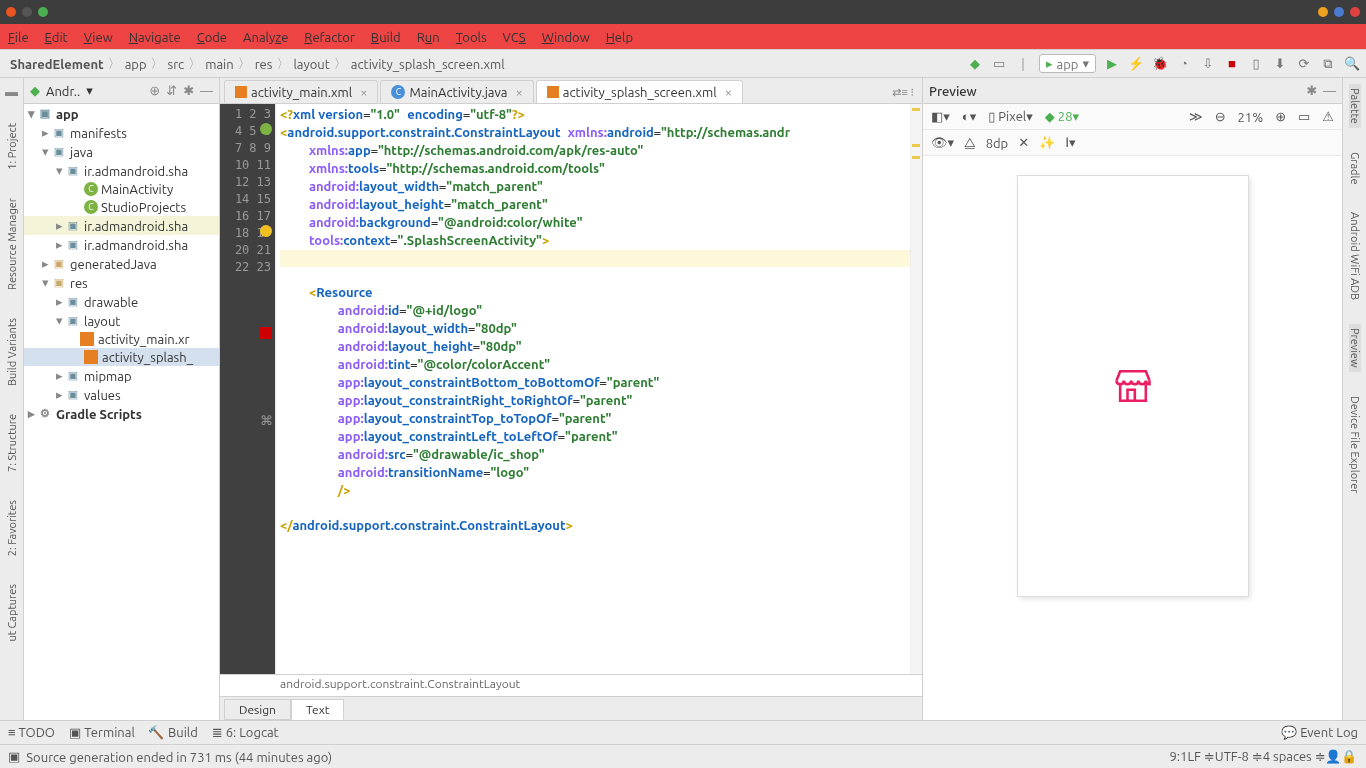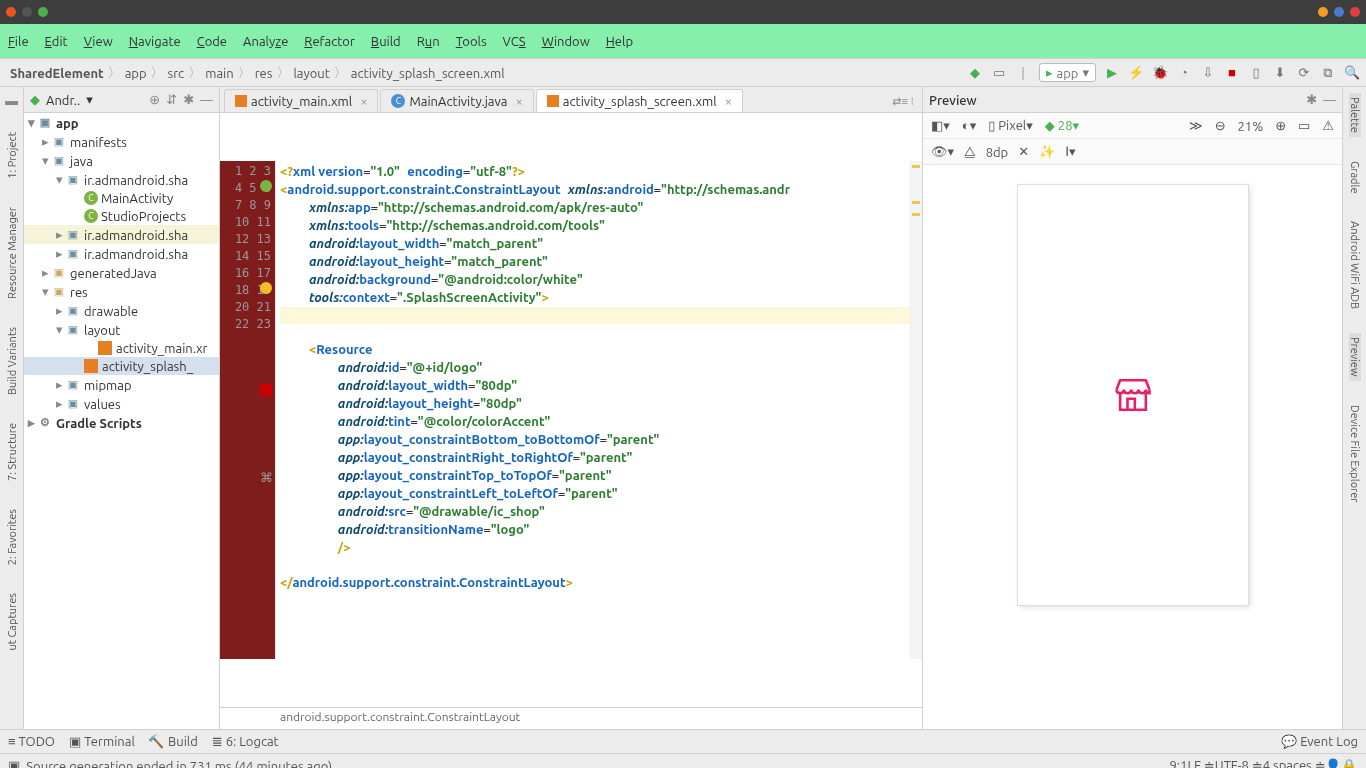--- a/index.html
+++ b/index.html
@@ -3,21 +3,21 @@
 <meta charset="utf-8">
 <style>
 * { margin:0; padding:0; box-sizing:border-box; font-family:"Ubuntu","Segoe UI",sans-serif; font-size:13px; }
 body { background:#f0f0f0; width:1366px; height:768px; overflow:hidden; color:#333; }
 .titlebar { height:24px; background:#3d3d3d; color:#ccc; display:flex; align-items:center; padding:0 6px; font-size:12px; }
 .titlebar .dots { display:flex; gap:6px; margin-right:10px; }
 .titlebar .dot { width:10px; height:10px; border-radius:50%; background:#555; }
 .titlebar .dot.l { background:#e95420; } .titlebar .dot.m { background:#555; } .titlebar .dot.r { background:#4caf50; }
 .titlebar .rdots { margin-left:auto; display:flex; gap:6px;}
 .titlebar .rdot { width:10px;height:10px;border-radius:50%; }
-.menubar { height:35px; background:#86efac; display:flex; align-items:center; padding:0 8px; border-bottom:1px solid #d0d0d0; }
+.menubar { height:26px; background:#ef4444; display:flex; align-items:center; padding:0 8px; border-bottom:1px solid #d0d0d0; }
 .menubar span { margin-right:16px; cursor:pointer; }
 .menubar span u { text-decoration:underline; }
 .toolbar { height:28px; background:#ececec; display:flex; align-items:center; padding:0 6px; border-bottom:1px solid #d0d0d0; gap:4px; }
 .crumb { display:flex; align-items:center; gap:2px; padding:2px 4px; color:#555; font-size:12px; }
 .crumb .sep { color:#999; margin:0 2px;}
 .tbicons { margin-left:auto; display:flex; gap:8px; align-items:center; color:#777; }
 .tbicons .ico { width:16px;height:16px; display:inline-flex;align-items:center;justify-content:center;}
 .runconfig { border:1px solid #bbb; border-radius:3px; padding:1px 6px; display:flex;align-items:center;gap:4px; background:#fff;}
 .green { color:#4caf50; }
 .layout { display:flex; height:calc(768px - 24px - 26px - 28px - 24px - 24px); }
@@ -30,34 +30,34 @@
 .panehdr .icons{margin-left:auto;display:flex;gap:6px;color:#888;}
 .tree { flex:1; overflow:hidden; font-size:13px; }
 .tree .node { display:flex; align-items:center; padding:2px 4px; white-space:nowrap; overflow:hidden; text-overflow:ellipsis;}
 .tree .node .tw { width:10px; color:#888; }
 .tree .node .fico { width:14px;height:14px;margin-right:4px;display:inline-flex;align-items:center;justify-content:center;font-size:11px;}
 .tree .bold { font-weight:bold; }
 .tree .sel { background:#d5e0ef; }
 .tree .hl { background:#f6f4d8; }
 .folder { color:#6b8e9f; }
 .cls { background:#7cb342;color:#fff;border-radius:50%;width:14px;height:14px;font-size:9px;line-height:14px;text-align:center;}
-.editor { flex:1; display:flex; flex-direction:column; background:#fff;gap:48px;}
+.editor { flex:1; display:flex; flex-direction:column; background:#fff;}
 .tabs { height:26px; background:#ececec; border-bottom:1px solid #d0d0d0; display:flex; align-items:flex-end; padding-left:4px;}
 .tab { padding:4px 10px; border:1px solid #d0d0d0; border-bottom:none; background:#ececec; margin-right:2px; border-radius:3px 3px 0 0; display:flex;align-items:center;gap:4px; font-size:12px;}
 .tab.active { background:#fff; }
 .tab .x { color:#999; cursor:pointer; margin-left:4px;}
 .tab .tico { width:12px;height:12px; background:#e67e22; }
 .codewrap { flex:1; display:flex; overflow:hidden; position:relative;}
-.gutter { width:56px; background:#7f1d1d; border-right:1px solid #e8e8e8; font-family:"DejaVu Sans Mono",monospace; font-size:12px; color:#999; text-align:right; padding:2px 4px 2px 4px; line-height:17px; position:relative;}
+.gutter { width:56px; background:#404040; border-right:1px solid #e8e8e8; font-family:"DejaVu Sans Mono",monospace; font-size:12px; color:#999; text-align:right; padding:2px 4px 2px 4px; line-height:17px; position:relative;}
 .gutter .mk { position:absolute; left:40px; width:12px;height:12px; }
 .code { flex:1; font-family:"DejaVu Sans Mono",monospace; font-size:12px; padding:2px 0 2px 4px; line-height:17px; white-space:pre; overflow:hidden; color:#333;}
 .code .caretline { background:#fdf8d9; display:block; }
 .kw { color:#1565c0; font-weight:bold; }
 .attr { color:#1565c0; font-weight:bold;}
-.ns { color:#0c4a6e; font-weight:bold;font-style:italic;}
+.ns { color:#8b5cf6; font-weight:bold;}
 .str { color:#2e7d32; font-weight:bold;}
 .tagc { color:#c9a400; font-weight:bold;}
 .crumbbar { height:22px; border-top:1px solid #d0d0d0; padding:2px 60px; font-size:12px; color:#666; background:#fff;}
 .bottabs { height:24px; background:#ececec; display:flex; align-items:flex-end; padding-left:4px; border-top:1px solid #d0d0d0;}
 .btab { padding:3px 14px; border:1px solid #d0d0d0; background:#ececec; font-size:12px;}
 .btab.active{background:#fff;border-bottom:1px solid #fff;}
 .preview { width:420px; border-left:1px solid #d0d0d0; background:#fff; display:flex; flex-direction:column;}
 .preview .panehdr .icons span{cursor:pointer;}
 .prevtool { height:26px; background:#fafafa; border-bottom:1px solid #e8e8e8; display:flex;align-items:center;gap:12px;padding:0 8px;font-size:12px;color:#555;}
 .prevtool2 { height:26px; background:#fafafa; border-bottom:1px solid #e8e8e8; display:flex;align-items:center;gap:10px;padding:0 8px;font-size:12px;color:#555;}
@@ -211,21 +211,21 @@
       <div class="node" style="padding-left:32px">
           <span class="tw">▸</span>
           <span class="fico folder">▣</span>
           <span>drawable</span>
         </div>
       <div class="node" style="padding-left:32px">
           <span class="tw">▾</span>
           <span class="fico folder">▣</span>
           <span>layout</span>
         </div>
-      <div class="node" style="padding-left:64px">
+      <div class="node" style="padding-left:46px">
           <span class="tw"></span>
           <span class="fico" style="background:#e67e22"></span>
           <span>activity_main.xr</span>
         </div>
       <div class="node sel" style="padding-left:50px">
           <span class="tw"></span>
           <span class="fico" style="background:#e67e22"></span>
           <span>activity_splash_</span>
         </div>
       <div class="node" style="padding-left:32px">
@@ -318,20 +318,24 @@
         <span class="tagc">/&gt;</span>
 
 <span class="tagc">&lt;/</span><span class="kw">android.support.constraint.ConstraintLayout</span><span class="tagc">&gt;</span></div>
       <div class="scrolltrack">
         <div class="marker" style="top:4px;background:#ecc94b"></div>
         <div class="marker" style="top:40px;background:#ecc94b"></div>
         <div class="marker" style="top:52px;background:#ecc94b"></div>
       </div>
     </div>
     <div class="crumbbar">android.support.constraint.ConstraintLayout</div>
+    <div class="bottabs">
+      <div class="btab">Design</div>
+      <div class="btab active">Text</div>
+    </div>
   </div>
 
   <div class="preview">
     <div class="panehdr">
       <span style="font-weight:500">Preview</span>
       <div class="icons">
           <span>✱</span>
           <span>—</span>
         </div>
     </div>

